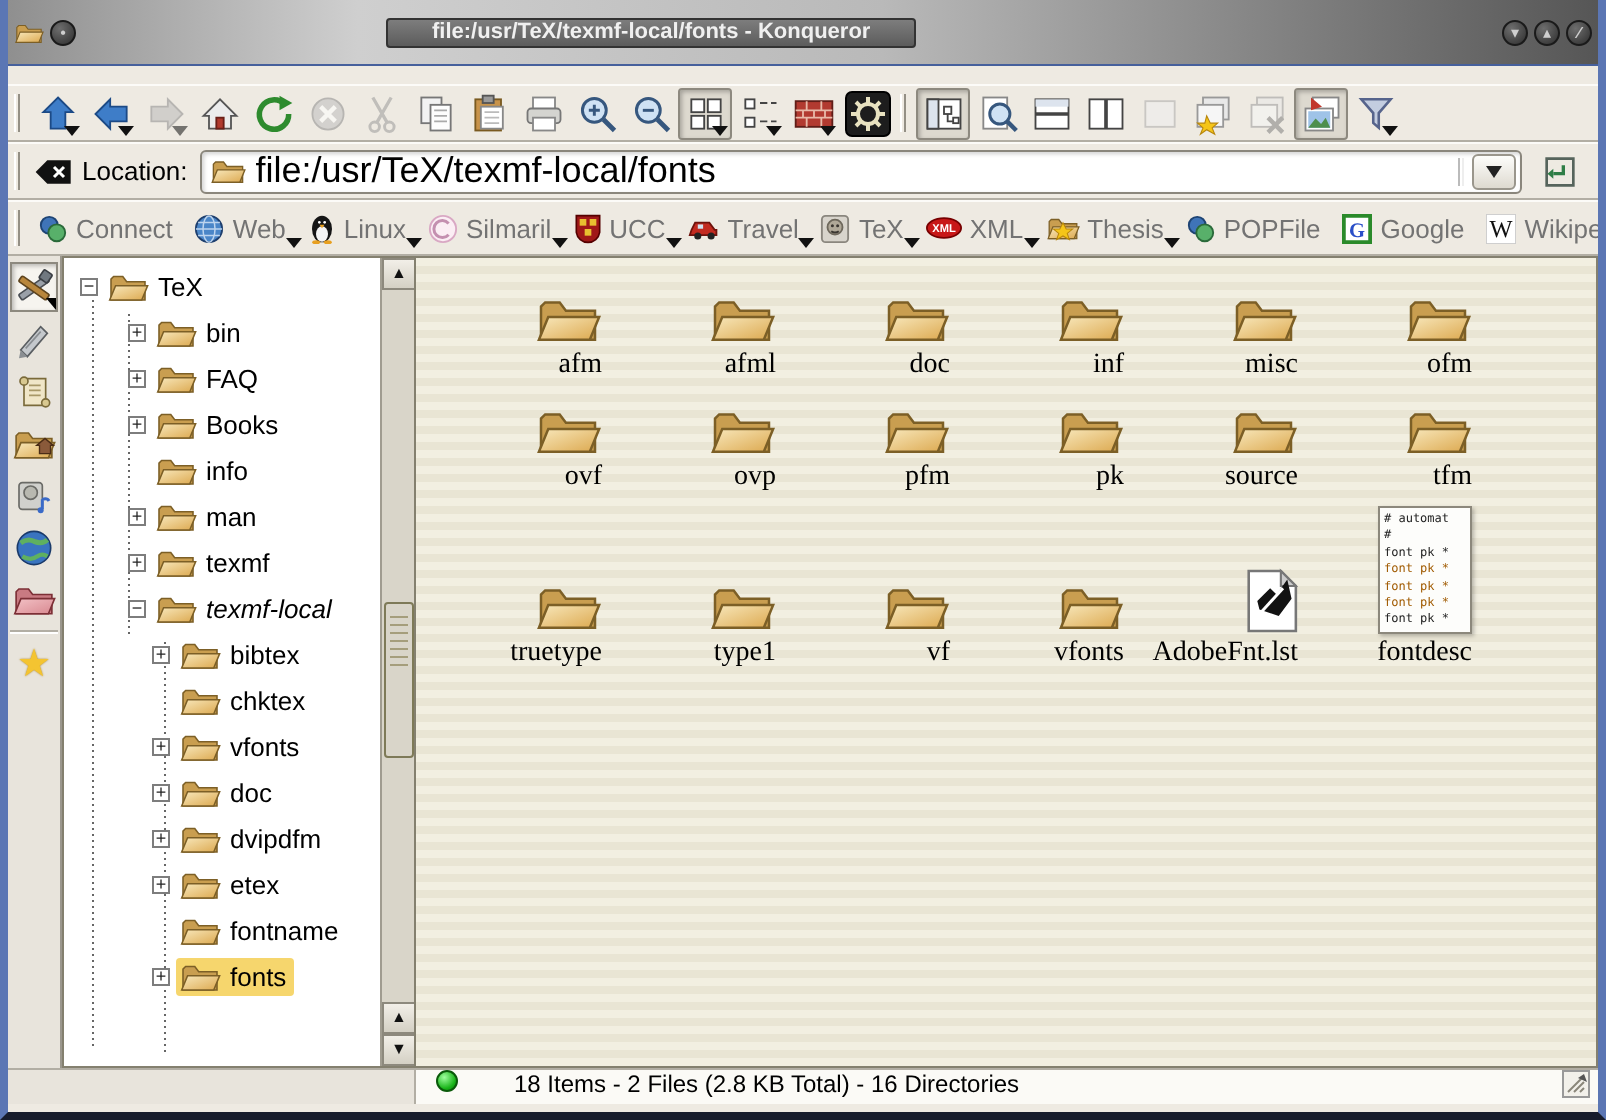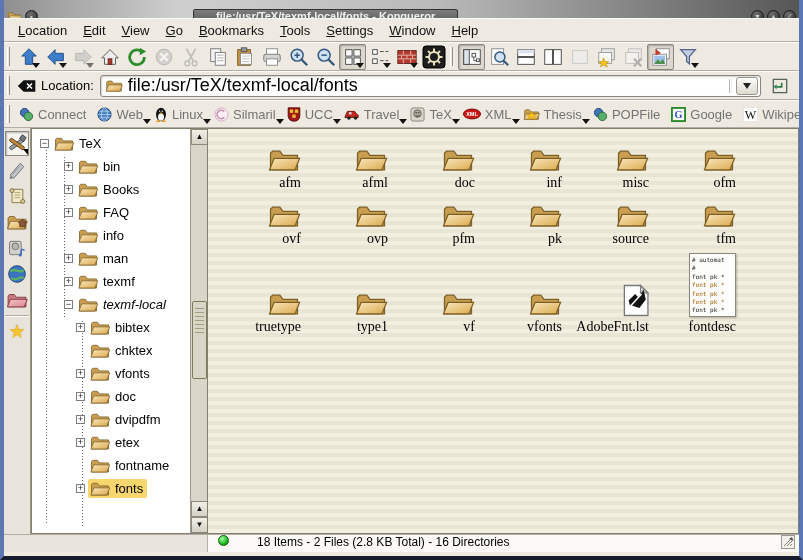--- a/index.html
+++ b/index.html
@@ -166,31 +166,20 @@
       </svg>
     <span class="tbtn sticky"></span>
     <span class="titlepill">file:/usr/TeX/texmf-local/fonts - Konqueror</span>
     <span class="tb-right">
       <span class="tbtn min"></span>
       <span class="tbtn max"></span>
       <span class="tbtn close"></span>
     </span>
   </div>
 
-  <div class="bar menubar">
-    <span class="menu-item">Location</span>
-    <span class="menu-item">Edit</span>
-    <span class="menu-item">View</span>
-    <span class="menu-item">Go</span>
-    <span class="menu-item">Bookmarks</span>
-    <span class="menu-item">Tools</span>
-    <span class="menu-item">Settings</span>
-    <span class="menu-item">Window</span>
-    <span class="menu-item">Help</span>
-  </div>
 
   <div class="bar toolbar">
     <span class="grip"></span>
 
     <span class="tb">
       <svg class="ic" width="22" height="22" viewBox="0 0 24 24">
           <polygon points="12,3 20,11 16,11 16,20 8,20 8,11 4,11" fill="#3e7dc8" stroke="#1c4a86"></polygon>
         </svg>
       <span class="caret"></span>
       </span>
@@ -592,30 +581,30 @@
               </svg>
               <span class="tlabel">bin</span>
             </span>
           </div>
         <div class="trow d1">
             <span class="exp plus"></span>
             <span class="titem">
               <svg width="22" height="17" viewBox="0 0 32 26">
                 <use href="#folder"></use>
               </svg>
+              <span class="tlabel">FAQ</span>
+            </span>
+          </div>
+        <div class="trow d1">
+            <span class="exp plus"></span>
+            <span class="titem">
+              <svg width="22" height="17" viewBox="0 0 32 26">
+                <use href="#folder"></use>
+              </svg>
               <span class="tlabel">Books</span>
-            </span>
-          </div>
-        <div class="trow d1">
-            <span class="exp plus"></span>
-            <span class="titem">
-              <svg width="22" height="17" viewBox="0 0 32 26">
-                <use href="#folder"></use>
-              </svg>
-              <span class="tlabel">FAQ</span>
             </span>
           </div>
         <div class="trow d1">
             <span class="exp none"></span>
             <span class="titem">
               <svg width="22" height="17" viewBox="0 0 32 26">
                 <use href="#folder"></use>
               </svg>
               <span class="tlabel">info</span>
             </span>

